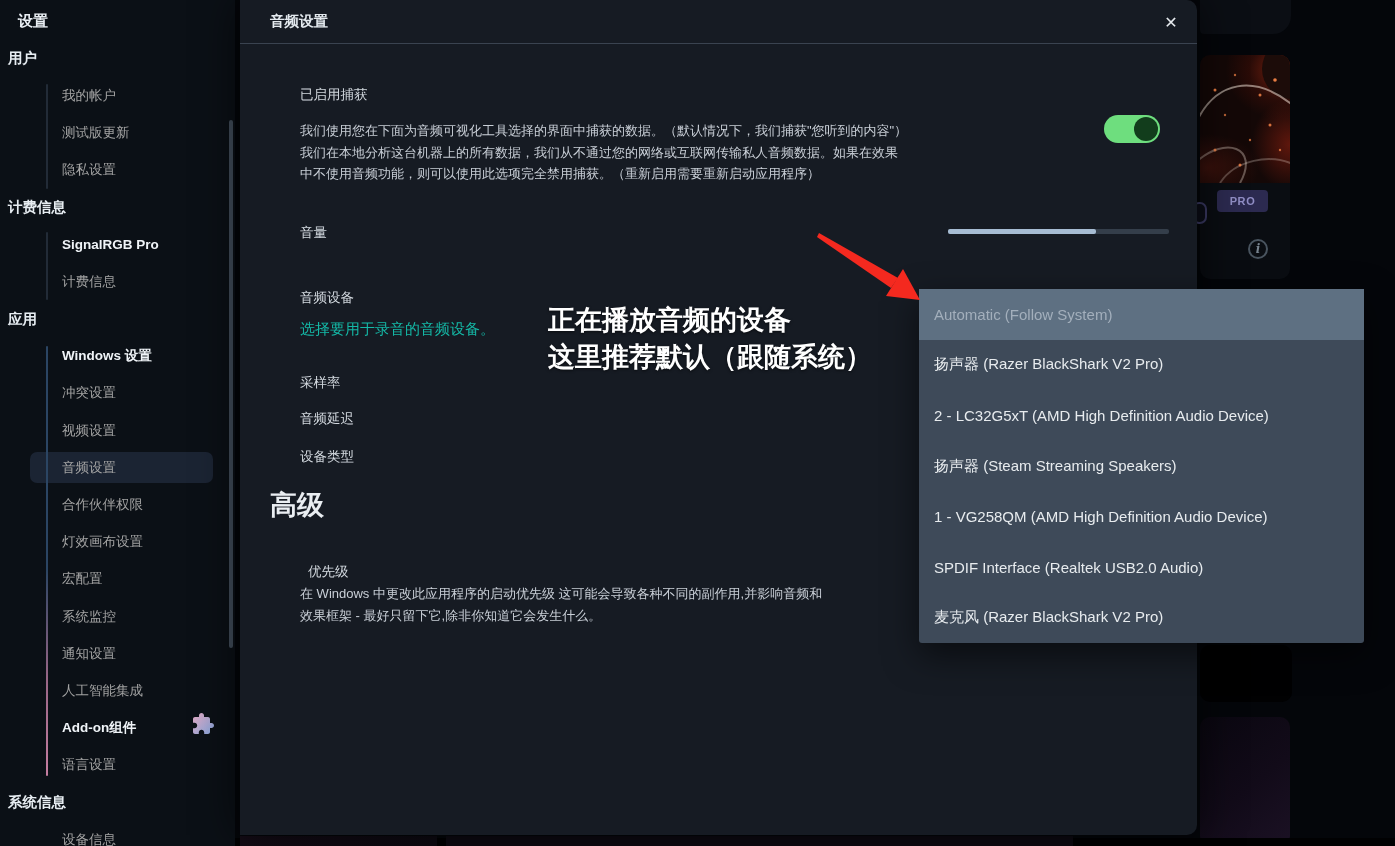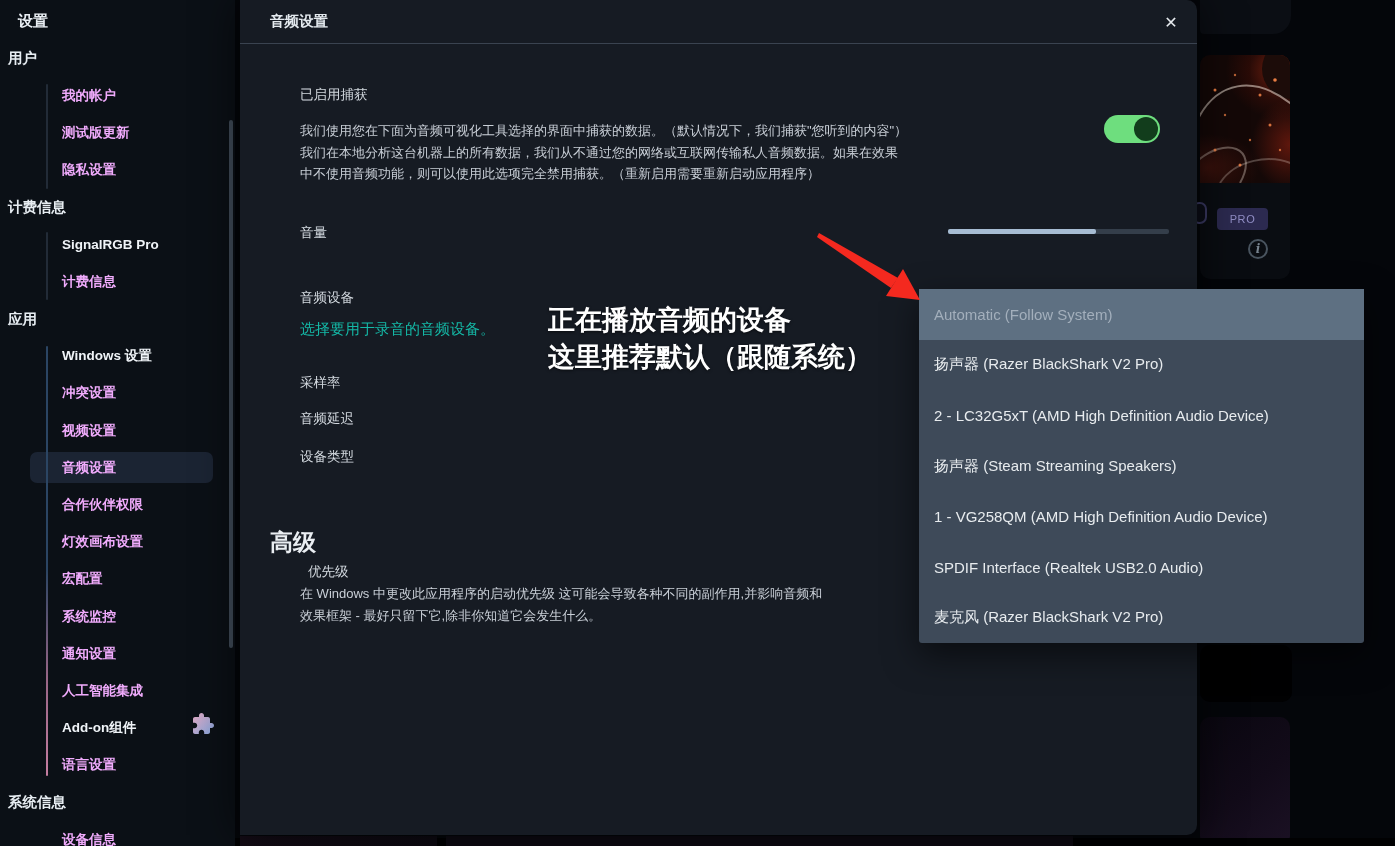--- a/index.html
+++ b/index.html
@@ -13,57 +13,57 @@
   .bg-toppill{position:absolute;left:1200px;top:0;width:91px;height:34px;background:#0b0e14;border-radius:0 0 18px 4px;}
   .fx-card{position:absolute;left:1200px;top:55px;width:90px;height:224px;background:#0a0d12;border-radius:10px;overflow:hidden;}
   .fx-img{position:relative;width:90px;height:128px;
     background:
       radial-gradient(60px 50px at 95% 12%, rgba(150,40,18,.85), rgba(70,16,8,.45) 60%, rgba(20,6,4,0) 100%),
       radial-gradient(55px 65px at 100% 70%, rgba(120,28,14,.75), rgba(20,6,4,0) 70%),
       radial-gradient(70px 45px at 8% 88%, rgba(95,26,16,.5), rgba(20,6,4,0) 75%),
       #140807;}
   .fx-img svg{position:absolute;left:0;top:0;}
   .pro-sliver{position:absolute;left:1192px;top:202px;width:15px;height:22px;border:2px solid #3b3a64;border-radius:7px;background:#0c0e18;box-sizing:border-box;}
-  .pro-pill{position:absolute;left:1217px;top:208px;width:51px;height:22px;background:#2c2a50;border-radius:4px;
-    display:flex;align-items:center;justify-content:center;font-size:11px;font-weight:400;letter-spacing:.6px;color:#918ec5;}
+  .pro-pill{position:absolute;left:1217px;top:190px;width:51px;height:22px;background:#2c2a50;border-radius:4px;
+    display:flex;align-items:center;justify-content:center;font-size:11px;font-weight:700;letter-spacing:.6px;color:#918ec5;}
   .info-icon{position:absolute;left:1248px;top:239px;width:20px;height:20px;border:2px solid #49545f;border-radius:50%;
     box-sizing:border-box;display:flex;align-items:center;justify-content:center;
     font-family:"DejaVu Serif",serif;font-style:italic;font-weight:700;font-size:12px;color:#78markdown;color:#78848f;}
   .bg-blackcard{position:absolute;left:1200px;top:645px;width:92px;height:57px;background:#010102;border-radius:10px;}
   .bg-purplecard{position:absolute;left:1200px;top:717px;width:90px;height:129px;border-radius:10px;
     background:linear-gradient(140deg,#0a0710 0%,#120b19 55%,#1b1124 100%);}
   .bottom-strip{position:absolute;left:95px;top:838px;width:1300px;height:8px;background:#010102;}
   .bottom-purple-a{position:absolute;left:240px;top:836px;width:197px;height:10px;background:linear-gradient(90deg,#140c16,#0d0a12);}
   .bottom-purple-b{position:absolute;left:446px;top:836px;width:627px;height:10px;background:#0d0a12;}
 
   
   .sidebar{position:absolute;left:0;top:0;width:235px;height:846px;background:#0b1016;z-index:1;}
   .side-list{padding-top:3px;}
-  .side-row{height:37.2px;display:flex;align-items:center;font-size:13.5px;font-weight:700;color:#f0abfc;padding-left:62px;box-sizing:border-box;cursor:pointer;}
+  .side-row{height:37.2px;display:flex;align-items:center;font-size:13.5px;font-weight:400;color:#a3a3a3;padding-left:62px;box-sizing:border-box;cursor:pointer;}
   .side-row.title{padding-left:18px;font-size:15px;font-weight:700;color:#e9eef3;cursor:default;}
   .side-row.head{padding-left:8px;font-size:14.5px;font-weight:700;color:#e7edf2;}
   .side-row.bold{font-weight:700;color:#f0f4f8;}
   .side-row.active{height:31px;margin:3px 22px 3.2px 30px;padding-left:32px;background:#1b2433;border-radius:7px;}
   .side-line{position:absolute;width:2px;left:46px;background:#222b37;border-radius:1px;}
   .line-user{top:84px;height:105px;}
   .line-billing{top:232px;height:68px;}
   .line-app{top:346px;height:430px;background:linear-gradient(180deg,#2b4563 0%,#2b4563 52%,#9a6787 78%,#c47da0 100%);}
   .side-scrollbar{position:absolute;left:229px;top:120px;width:4px;height:528px;background:#424e5b;border-radius:2px;}
   .puzzle-icon{position:absolute;left:191px;top:712px;width:24px;height:24px;}
 
   
   .modal{position:absolute;left:240px;top:0;width:957px;height:835px;background:#161b23;border-radius:0 10px 10px 0;
     box-shadow:0 0 45px rgba(0,0,0,.65);z-index:2;}
   .modal-header{position:relative;height:43px;border-bottom:1px solid #3a4350;}
   .modal-title{position:absolute;left:30px;top:0;line-height:43px;font-size:14.5px;font-weight:600;color:#e3e9ee;}
   .modal-close{position:absolute;right:15px;top:11px;width:22px;height:22px;display:flex;align-items:center;justify-content:center;
     font-size:16px;color:#e6eaee;cursor:pointer;}
   .lbl{position:absolute;font-size:13.5px;font-weight:500;color:#d3d9df;}
   .para{position:absolute;font-size:13px;line-height:21.5px;color:#c9cfd7;white-space:pre-line;}
-  .advanced{position:absolute;left:30px;top:487px;font-size:23px;font-weight:600;color:#eaeef2;margin-top:40px;}
+  .advanced{position:absolute;left:30px;top:487px;font-size:27px;font-weight:600;color:#eaeef2;}
   
   .toggle{position:absolute;left:864px;top:115px;width:56px;height:28px;border-radius:14px;background:#6ede7e;cursor:pointer;}
   .toggle .knob{position:absolute;right:2px;top:2px;width:24px;height:24px;border-radius:50%;background:#123d1c;}
   
   .slider{position:absolute;left:708px;top:229px;width:221px;height:5px;background:#343e4a;border-radius:2px;cursor:pointer;}
   .slider .fill{height:5px;background:#a6bcd2;border-radius:2px;width:67%;}
 
   
   .dropdown{position:absolute;left:919px;top:289px;width:445px;height:354px;background:#3e4a59;border-radius:3px;
     box-shadow:0 12px 34px rgba(0,0,0,.55);z-index:3;display:flex;flex-direction:column;}

